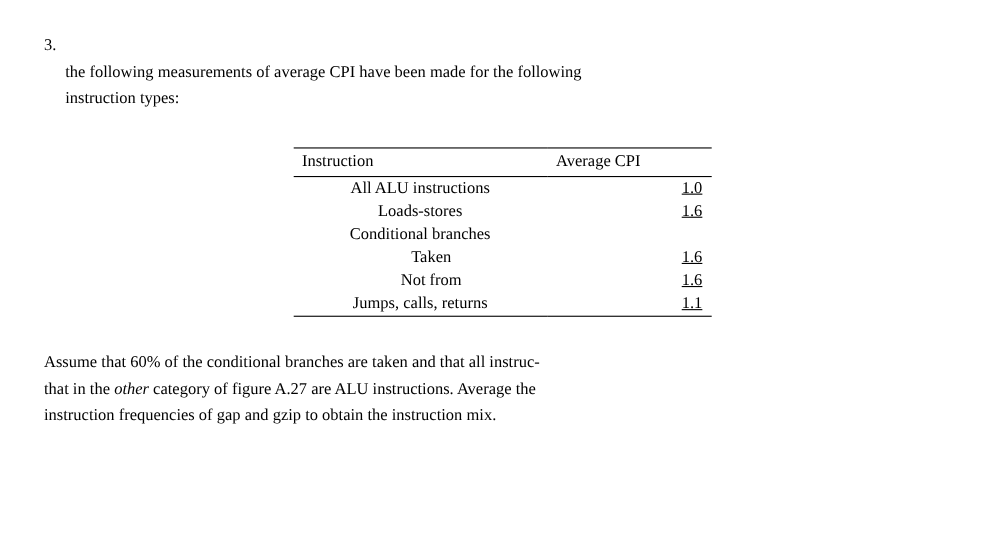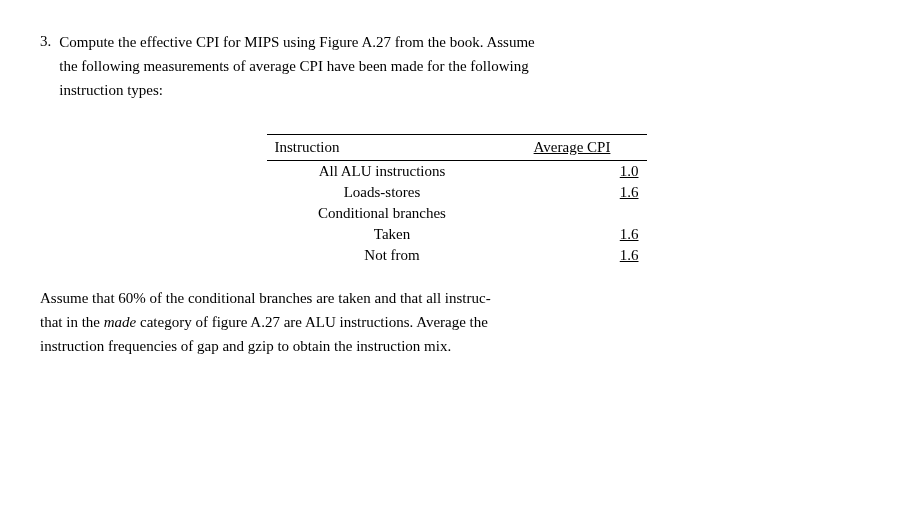--- a/index.html
+++ b/index.html
@@ -65,57 +65,57 @@
       border-bottom: 1.5px solid #000;
     }
 
     th {
       font-weight: normal;
       padding: 4px 8px;
       text-align: left;
     }
 
     th.right-align {
-      text-align: center;
-      text-decoration: underline;
+      text-align: left;
     }
 
     td {
       padding: 2px 8px;
       text-align: center;
     }
 
     td.right-align {
       text-align: right;
       text-decoration: underline;
     }
 
     .indent {
       padding-left: 28px;
     }
 
     .footer-text {
       font-size: 15px;
       line-height: 1.6;
       text-align: justify;
+      margin-top: 10px;
     }
 
     em {
       font-style: italic;
     }
   </style>
 </head>
 <body>
 
 <div class="problem-container">
 
   <div class="problem-header">
     <span class="problem-number">3.</span>
     <div class="problem-text">
-      <span>Compute the effective CPI for MIPS using Figure A.27 from the book.  Assume</span><br>
+      <br>
       <span>the following measurements of average CPI have been made for the following</span><br>
       <span>instruction types:</span>
     </div>
   </div>
 
   <div class="table-container">
     <table>
       <thead>
         <tr class="header-top-border header-bottom-border">
           <th>Instruction</th>
@@ -136,23 +136,27 @@
           <td class="right-align"></td>
         </tr>
         <tr>
           <td class="indent">Taken</td>
           <td class="right-align">1.6</td>
         </tr>
         <tr>
           <td class="indent">Not from</td>
           <td class="right-align">1.6</td>
         </tr>
+        <tr class="table-bottom-border">
+          <td>Jumps, calls, returns</td>
+          <td class="right-align">1.1</td>
+        </tr>
       </tbody>
     </table>
   </div>
 
   <div class="footer-text">
     <span>Assume that 60% of the conditional branches are taken and that all instruc-</span><br>
-    <span>that in the </span><em>made</em><span> category of figure A.27 are ALU instructions.  Average the</span><br>
+    <span>that in the </span><em>other</em><span> category of figure A.27 are ALU instructions.  Average the</span><br>
     <span>instruction frequencies of gap and gzip to obtain the instruction mix.</span>
   </div>
 
 </div>
 
 </body></html>

